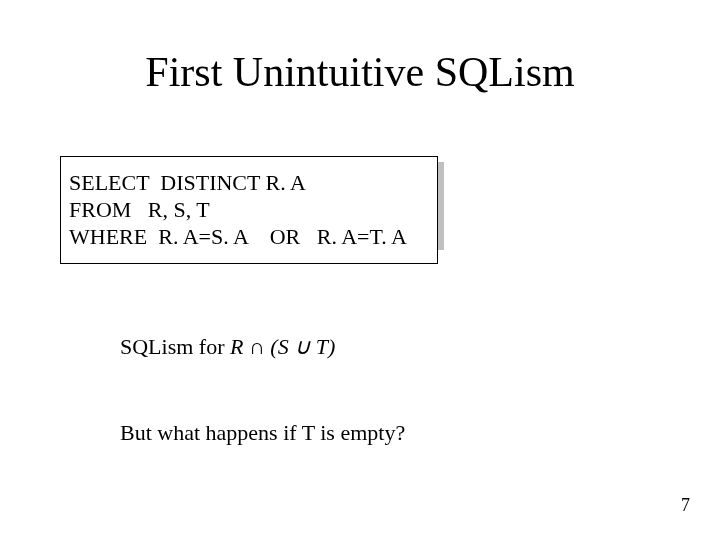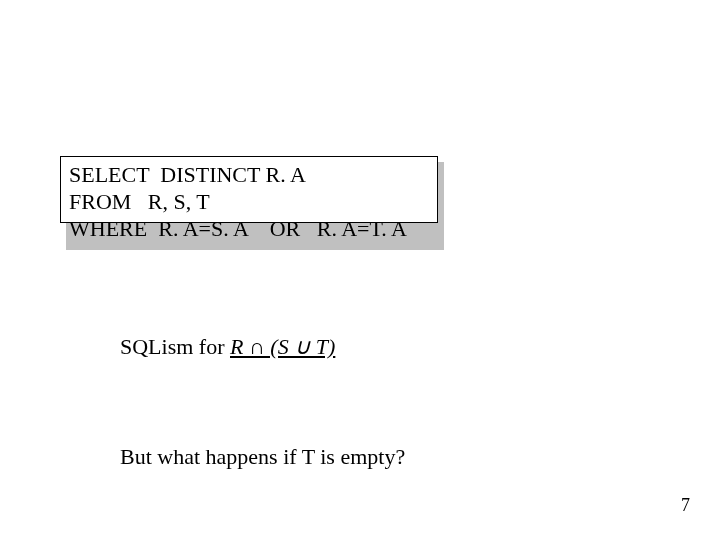--- a/index.html
+++ b/index.html
@@ -32,57 +32,57 @@
     top: 162px;
     width: 378px;
     height: 88px;
     background: #c0c0c0;
   }
   .code-box {
     position: absolute;
     left: 60px;
     top: 156px;
     width: 378px;
-    height: 67px;
+    height: 108px;
     background: #ffffff;
     border: 1px solid #000;
     box-sizing: border-box;
-    padding: 4px 8px;
+    padding: 12px 8px;
     font-size: 22px;
     line-height: 27px;
     white-space: pre;
   }
   .line1 {
     position: absolute;
     left: 120px;
     top: 334px;
     font-size: 22px;
   }
   .line1 .formula {
     font-style: italic;
-    text-decoration: underline;
   }
   .line2 {
     position: absolute;
     left: 120px;
-    top: 444px;
+    top: 420px;
     font-size: 22px;
   }
   .pagenum {
     position: absolute;
     right: 30px;
     bottom: 24px;
     font-size: 18px;
   }
 </style>
 </head>
 <body>
 
 <div class="slide">
 
+  <div class="title">First Unintuitive SQLism</div>
 
   <div class="code-shadow"></div>
   <div class="code-box"><span>SELECT  DISTINCT R. A</span>
 <span>FROM   R, S, T</span>
 <span>WHERE  R. A=S. A    OR   R. A=T. A</span></div>
 
   <div class="line1">
     <span>SQLism for  </span><span class="formula">R ∩ (S ∪ T)</span>
   </div>
 

